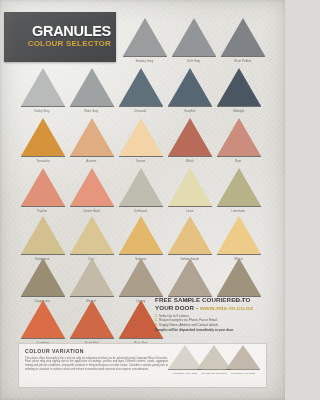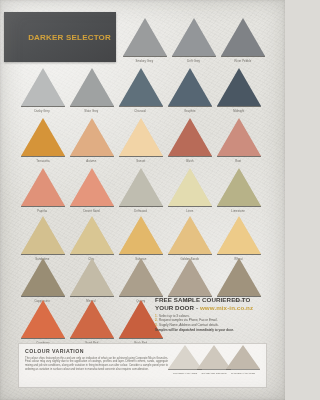--- a/index.html
+++ b/index.html
@@ -119,21 +119,22 @@
     position:absolute;bottom:0;font-size:2.5px;line-height:3px;
     color:#6f6c66;white-space:nowrap;text-align:center;width:34px;
   }
 </style>
 </head>
 <body>
 
 <div id="poster">
 
   <div id="logo">
-    <div class="l3">DARKER SELECTOR</div>
+    <div class="l2">GRANULES</div>
+    <div class="l3">COLOUR SELECTOR</div>
   </div>
 
   <div id="grid">
       <div class="row" style="left: 120px; top: 18px;">
         <div class="cell" style="width: 49px;">
           <div class="tri-wrap">
             <div class="tri" style="border-bottom: 38px solid rgb(154, 156, 157);"></div>
             <div class="base"></div>
           </div>
           <div class="lbl">Smokey Grey</div>

